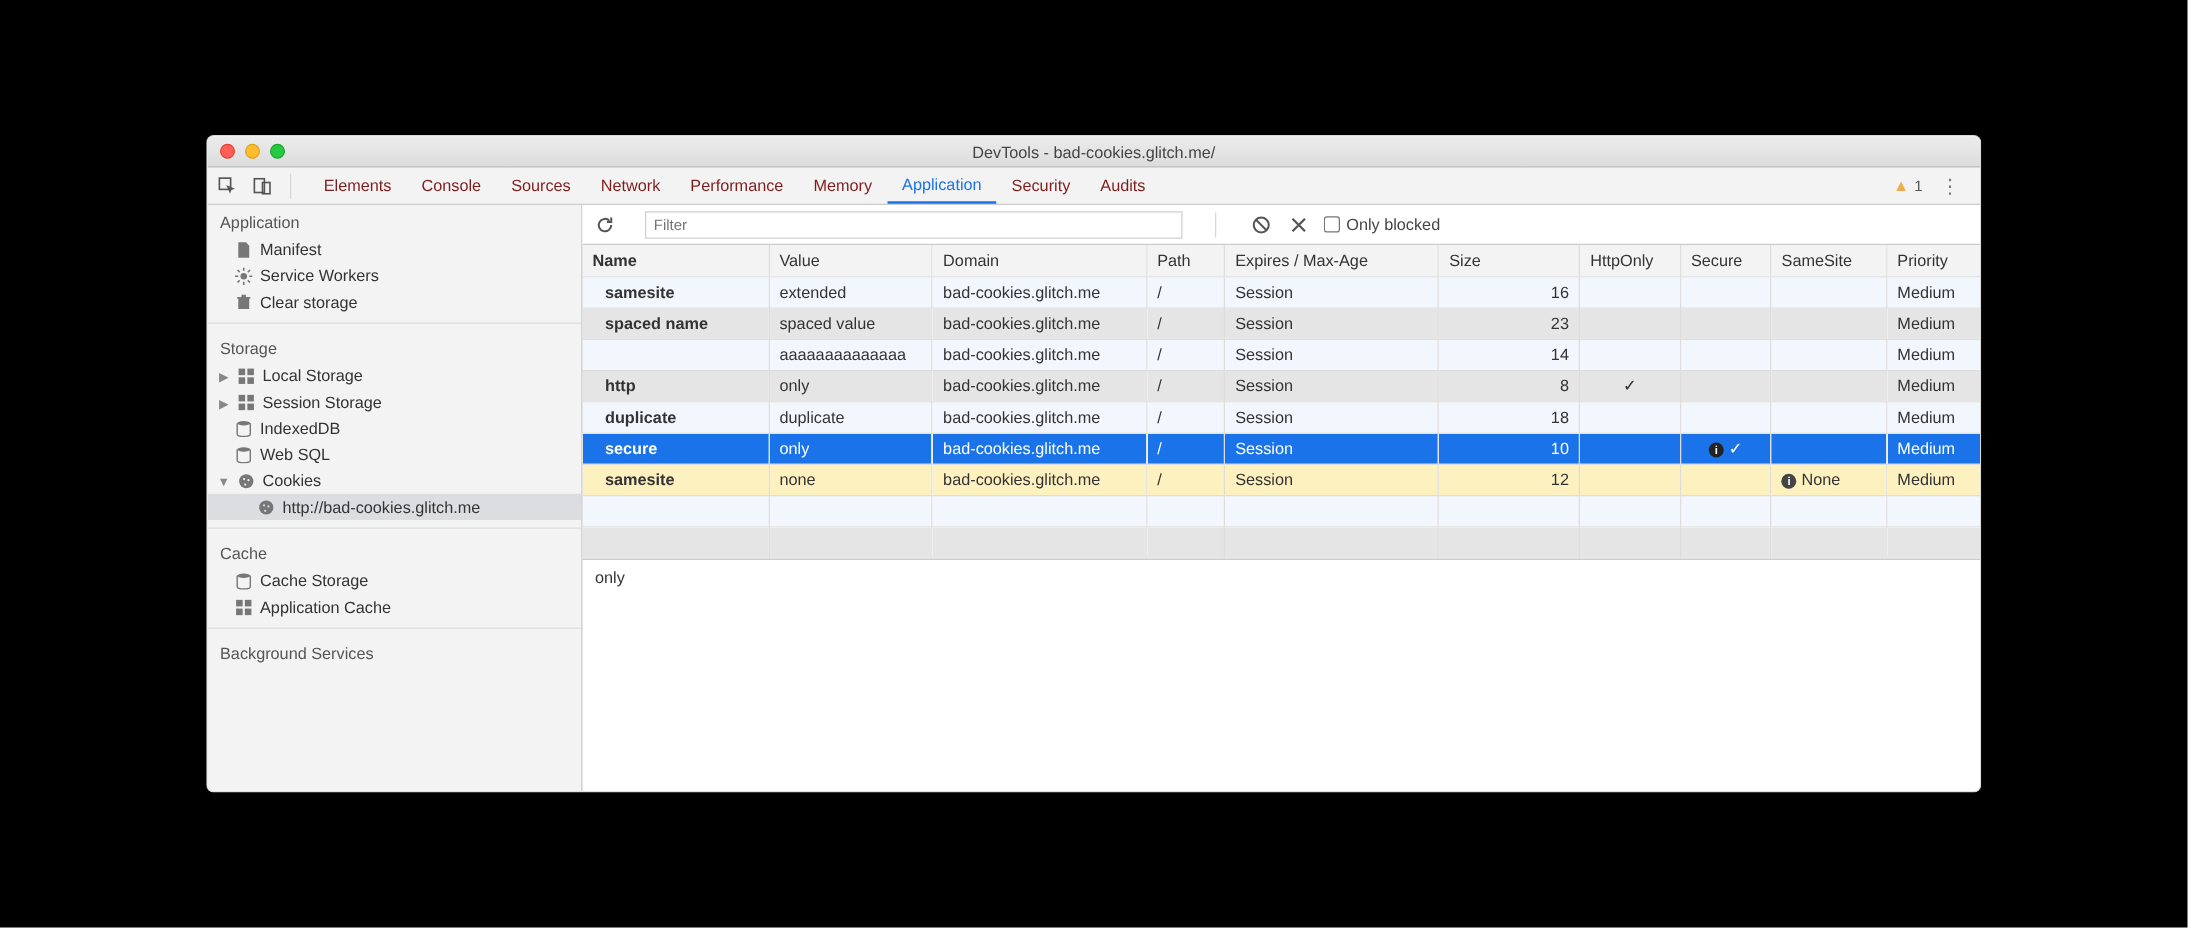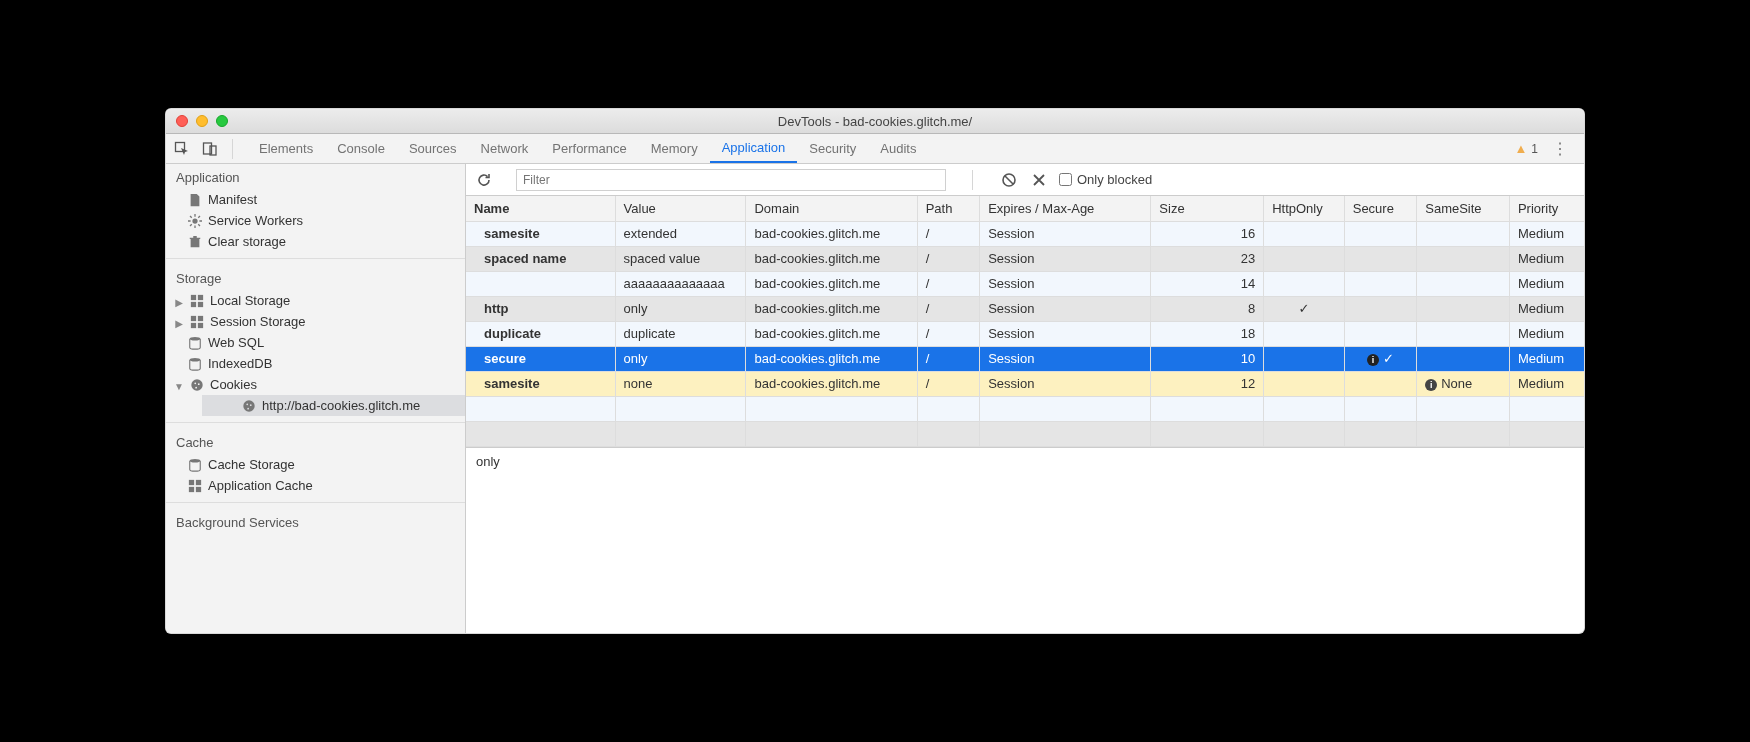--- a/index.html
+++ b/index.html
@@ -42,39 +42,39 @@
 .tabbar {
   height: 30px;
   background: #f3f3f3;
   border-bottom: 1px solid #ccc;
   display: flex;
   align-items: center;
   padding: 0 6px;
 }
 .tabbar-left { display: flex; align-items: center; gap: 8px; margin-right: 10px; }
 .tabs { display: flex; align-items: stretch; height: 100%; gap: 0; }
-.tab { padding: 0 12px; display: flex; align-items: center; color: #737373; cursor: pointer; font-size: 13px; }
+.tab { padding: 0 12px; display: flex; align-items: center; color: #7f1d1d; cursor: pointer; font-size: 13px; }
 .tab.active { color: #1a73e8; border-bottom: 2px solid #1a73e8; }
 .tabbar-right { margin-left: auto; display: flex; align-items: center; gap: 10px; padding-right: 6px; }
 .warn { display: flex; align-items: center; gap: 4px; color: #555; font-size: 12px; }
 .warn-tri { color: #f0ad4e; font-size: 13px; }
 .kebab { color: #777; font-size: 16px; padding: 0 4px; cursor: pointer; }
 
 .body { display: flex; flex: 1; overflow: hidden; }
 .sidebar {
   width: 300px;
   background: #f3f3f3;
   border-right: 1px solid #ccc;
   overflow: auto;
   font-size: 13px;
   color: #333;
 }
 .section-title { padding: 6px 10px 4px; color: #555; }
 .tree-item { display: flex; align-items: flex-end; gap: 6px; padding: 3px 8px 3px 22px; cursor: pointer; }
-.tree-item.indent { padding-left: 40px; margin-left: 36px; }
+.tree-item.indent { padding-left: 40px; }
 .tree-item.selected { background: #dcdde0; }
 .sidebar hr { border: none; border-top: 1px solid #ddd; margin: 6px 0; }
 .ico { width: 14px; height: 14px; display: inline-flex; align-items: center; justify-content: center; color: #666; flex-shrink: 0; }
 .ico svg { width: 14px; height: 14px; }
 .tree-arrow { width: 10px; color: #888; font-size: 10px; display:inline-block; text-align:center; margin-left:-14px; }
 
 .main { flex: 1; display: flex; flex-direction: column; }
 .toolbar {
   height: 32px;
   border-bottom: 1px solid #ccc;
@@ -233,30 +233,30 @@
           </span>
         <span>Session Storage</span>
       </div>
       <div class="tree-item">
         <span class="ico">
             <svg viewBox="0 0 16 16" fill="#777">
               <ellipse cx="8" cy="3" rx="6" ry="2"></ellipse>
               <path d="M2 3v10c0 1.1 2.7 2 6 2s6-.9 6-2V3" fill="none" stroke="#777" stroke-width="1.3"></path>
             </svg>
           </span>
-        <span>Web SQL</span>
+        <span>IndexedDB</span>
       </div>
       <div class="tree-item">
         <span class="ico">
             <svg viewBox="0 0 16 16" fill="#777">
               <ellipse cx="8" cy="3" rx="6" ry="2"></ellipse>
               <path d="M2 3v10c0 1.1 2.7 2 6 2s6-.9 6-2V3" fill="none" stroke="#777" stroke-width="1.3"></path>
             </svg>
           </span>
-        <span>IndexedDB</span>
+        <span>Web SQL</span>
       </div>
       <div class="tree-item">
         <span class="tree-arrow">▼</span>
         <span class="ico">
             <svg viewBox="0 0 16 16" fill="#777">
               <circle cx="8" cy="8" r="6.5"></circle>
               <circle cx="6" cy="6" r="1" fill="#f3f3f3"></circle>
               <circle cx="10" cy="7" r="1" fill="#f3f3f3"></circle>
               <circle cx="7" cy="11" r="1" fill="#f3f3f3"></circle>
             </svg>

